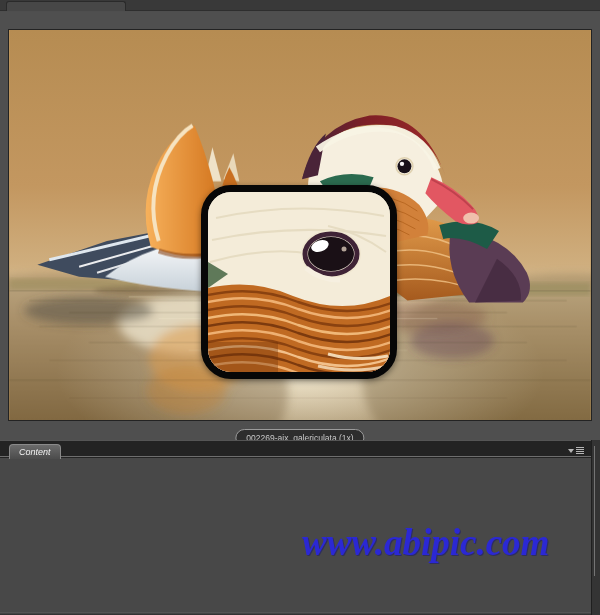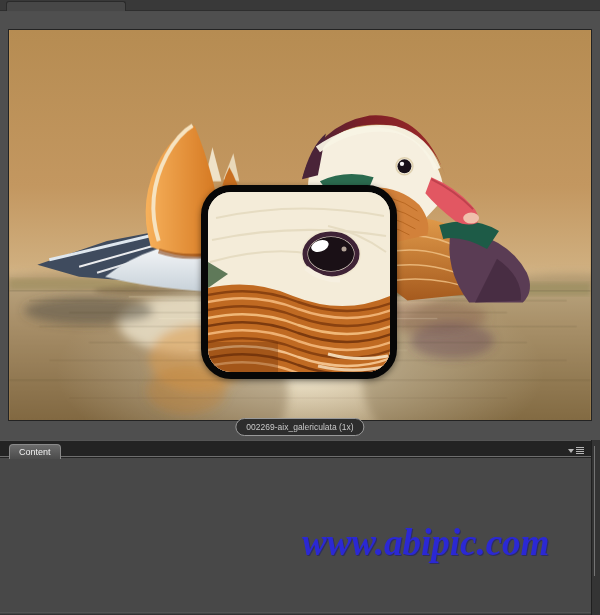--- a/index.html
+++ b/index.html
@@ -17,31 +17,31 @@
   .photo{position:absolute;left:8px;top:17px;width:584px;height:392px;border:1px solid #232323;
          overflow:hidden;background:#bf9a62;}
   .photo svg{display:block;width:582px;height:390px;}
 
   
   .loupe{position:absolute;left:192px;top:155px;width:196px;height:194px;border:7px solid #070707;
          border-radius:30px;overflow:hidden;background:#f4ecd9;box-shadow:0 2px 6px rgba(0,0,0,.45), inset 0 0 10px rgba(0,0,0,.3);}
   .loupe svg{display:block;width:182px;height:180px;}
 
   
-  .caption{position:absolute;left:50%;top:406px;transform:translateX(-50%);
+  .caption{position:absolute;left:50%;top:417px;transform:translateX(-50%);
            background:#2d2d2d;border:1px solid #9a9a9a;border-radius:9px;color:#c9c9c9;
            font-size:8.5px;padding:3px 10px;white-space:nowrap;}
   .divider-handle{position:absolute;left:291px;top:435px;width:18px;height:4px;background:#6e6e6e;border-radius:2px;}
 
   
   .content-bar{position:absolute;left:0;top:440px;width:600px;height:18px;background:#232323;border-top:1px solid #555;}
   .content-bar::after{content:"";position:absolute;left:0;bottom:1px;width:100%;height:1px;background:#6e6e6e;}
   .content-tab{position:absolute;left:9px;top:3px;height:15px;padding:0 9px;background:linear-gradient(#6b6b6b,#4c4c4c);
                border:1px solid #8a8a8a;border-bottom:none;border-radius:4px 4px 0 0;color:#f2f2f2;
-               font-size:9px;line-height:15px;z-index:2;}
+               font-size:9px;line-height:15px;z-index:2;font-style:italic;}
   .panel-menu{position:absolute;right:14px;top:4px;width:18px;height:11px;display:flex;align-items:center;gap:2px;}
   .pm-caret{width:0;height:0;border-left:3px solid transparent;border-right:3px solid transparent;border-top:4px solid #b5b5b5;}
   .pm-lines{width:8px;height:7px;background:repeating-linear-gradient(#b5b5b5 0 1px,transparent 1px 2px);}
 
   
   .filmstrip{position:absolute;left:0;top:458px;width:600px;height:154px;background:#484848;}
   .bottom-edge{position:absolute;left:0;top:612px;width:600px;height:3px;background:linear-gradient(#5c5c5c,#2a2a2a);}
   .right-gutter{position:absolute;left:591px;top:440px;width:9px;height:175px;background:#343434;border-left:1px solid #1f1f1f;z-index:5;}
   .right-gutter::before{content:"";position:absolute;left:2px;top:6px;width:1px;height:130px;background:#747474;}
 

